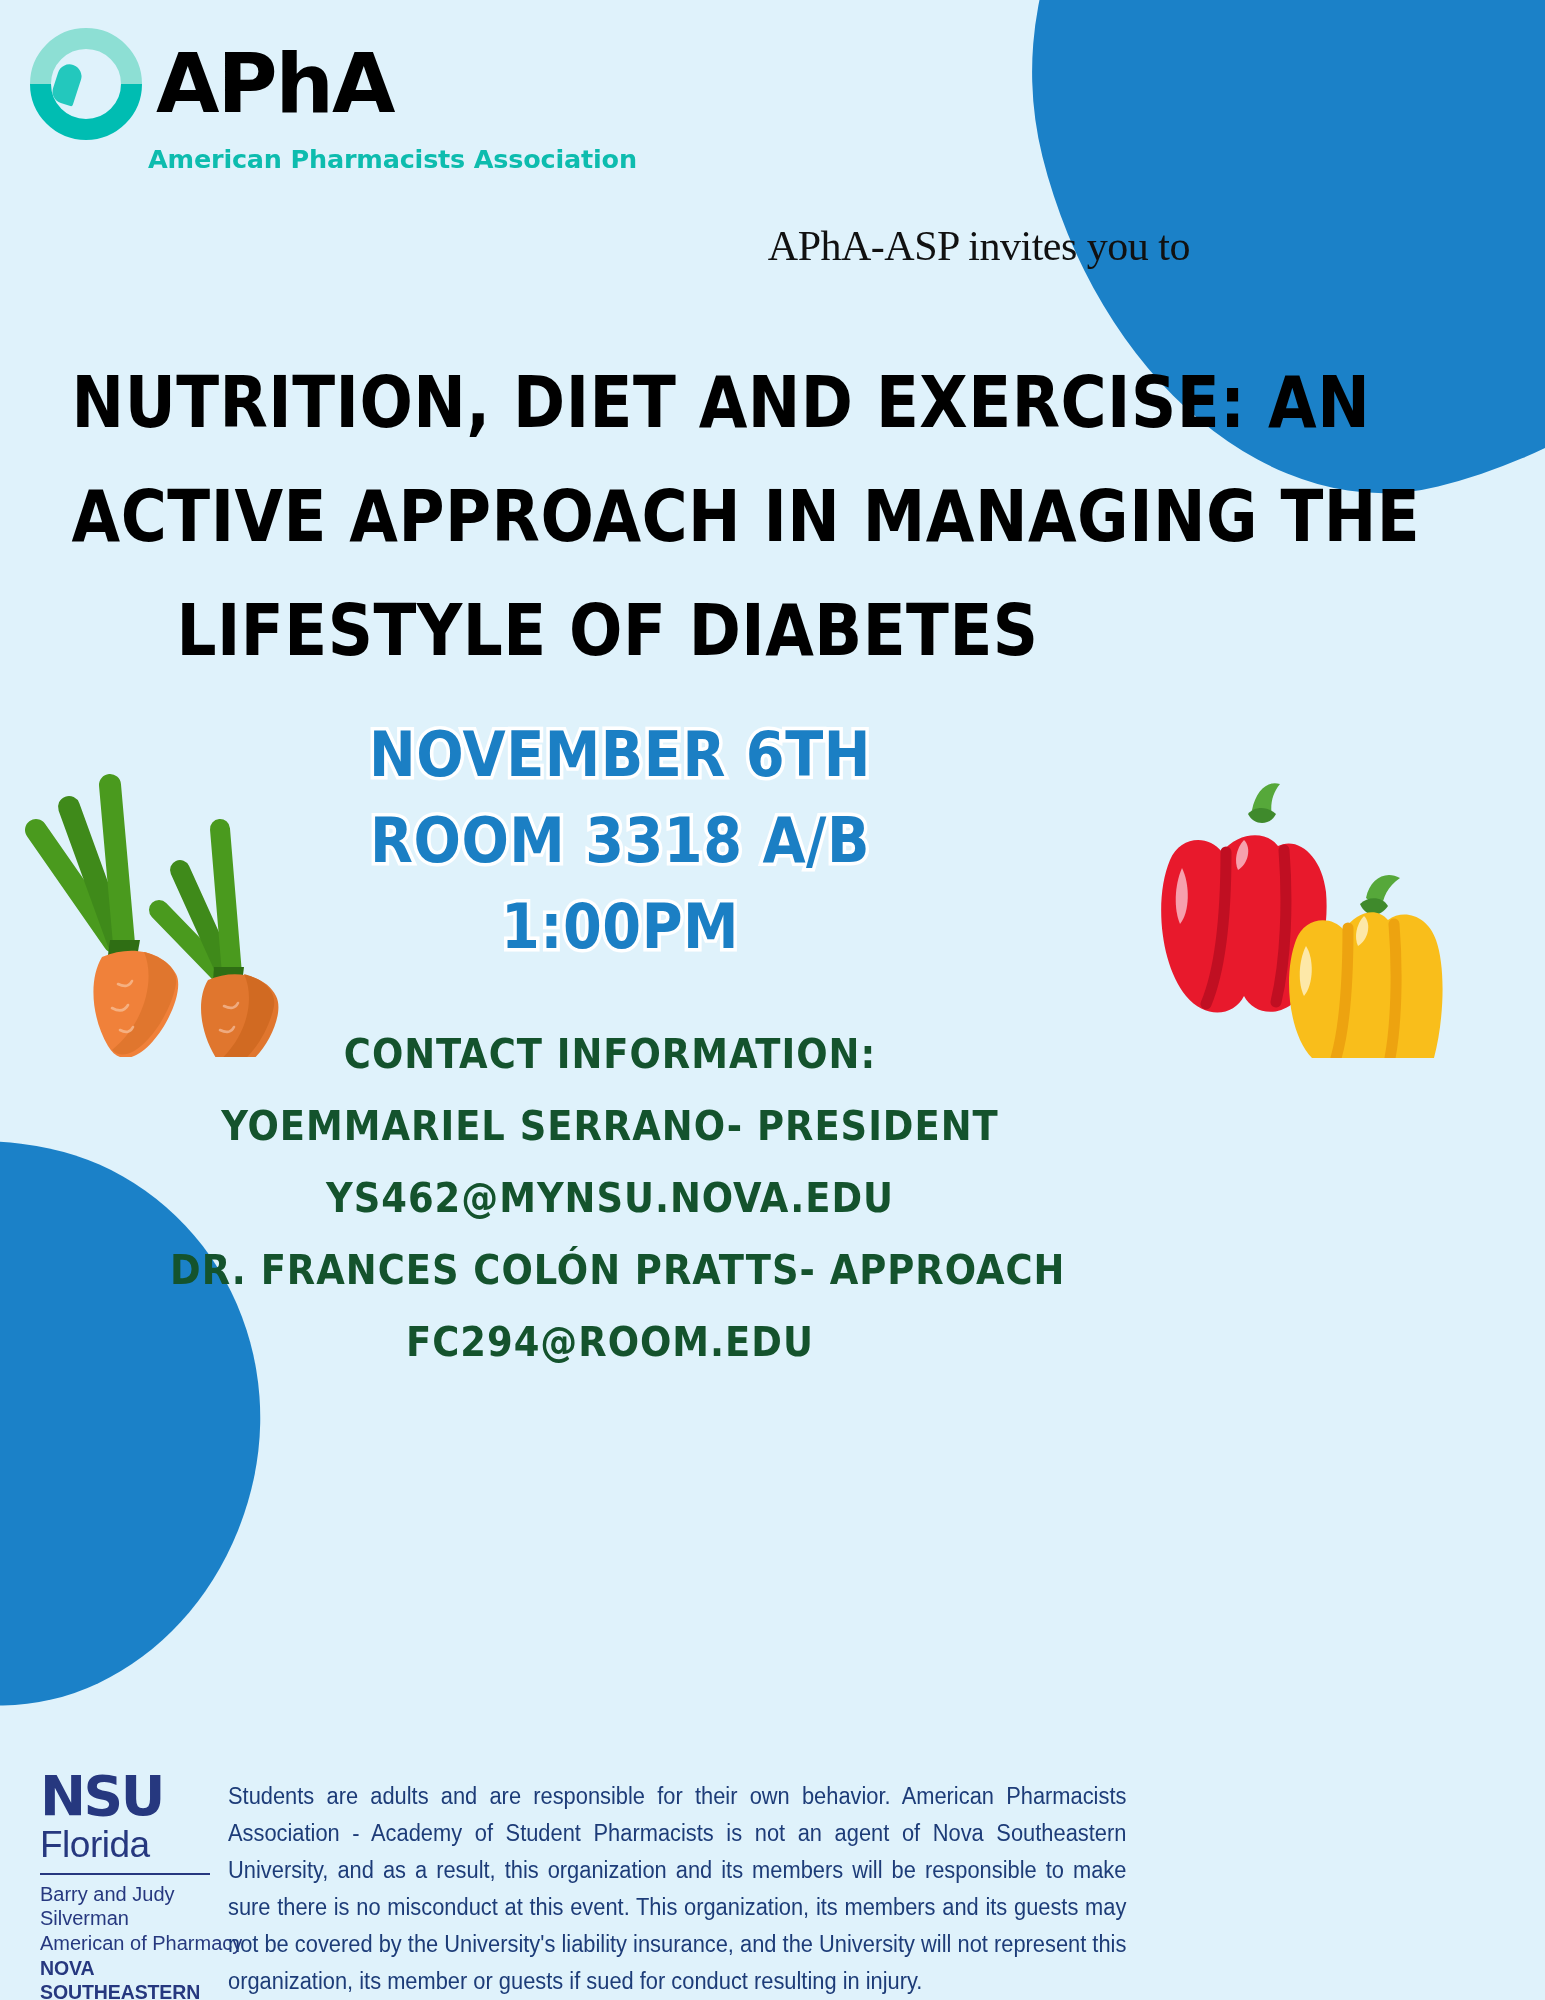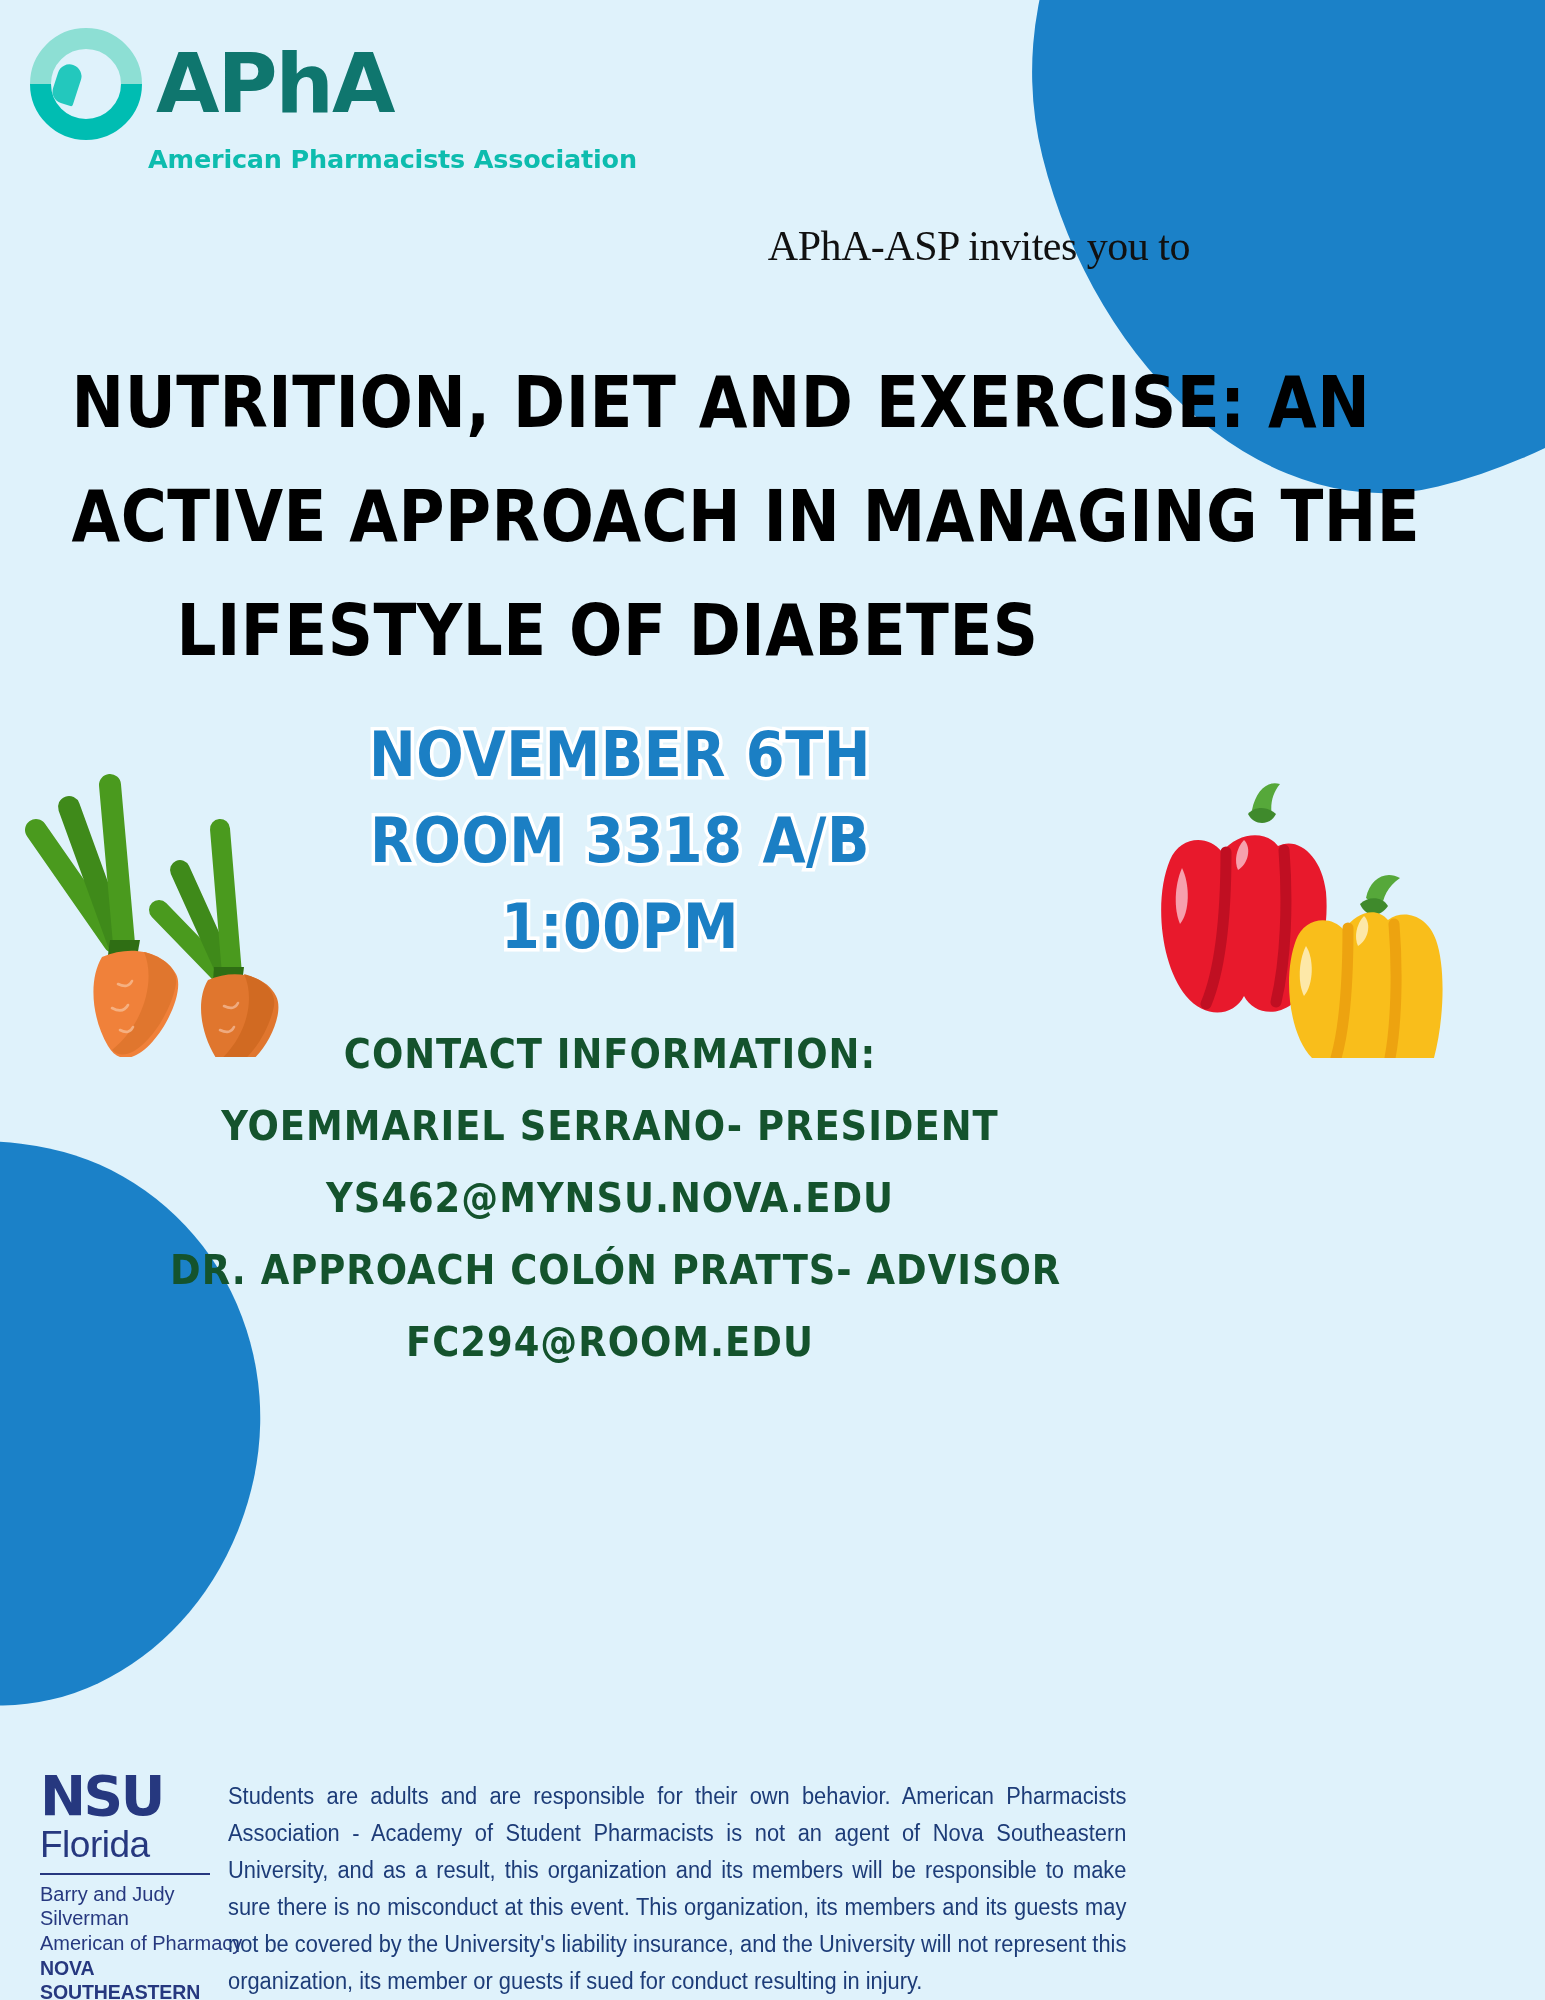--- a/index.html
+++ b/index.html
@@ -85,21 +85,21 @@
     height: 40px;
     background: #23c8bd;
     border-radius: 12px 12px 2px 12px;
     transform: rotate(18deg);
   }
   .apha-wordmark {
     font-family: "DejaVu Sans", sans-serif;
     font-weight: bold;
     font-size: 82px;
     letter-spacing: -2px;
-    color: #0f766e;
+    color: #000000;
     line-height: 1;
     margin-left: 14px;
   }
   .apha-tagline {
     font-family: "DejaVu Sans", sans-serif;
     font-weight: bold;
     font-size: 25.5px;
     color: #0dbcae;
     letter-spacing: -0.2px;
     margin-left: 118px;
@@ -331,21 +331,21 @@
       <path d="M246 156 C250 206 248 258 242 290" stroke="#eda310" stroke-width="11" fill="none" stroke-linecap="round"></path>
       <path d="M158 178 C150 194 150 216 156 228 C166 216 166 190 158 178 Z" fill="#fdeab0" opacity="0.95"></path>
       <path d="M216 148 C208 156 206 170 210 178 C220 172 224 156 216 148 Z" fill="#fdeab0" opacity="0.95"></path>
     </svg>
   </div>
 
   <div class="contact-block">
     <span class="cline">CONTACT INFORMATION:</span>
     <span class="cline">YOEMMARIEL SERRANO- PRESIDENT</span>
     <span class="cline">YS462@MYNSU.NOVA.EDU</span>
-    <span class="cline">DR. APPROACH COLÓN PRATTS- ADVISOR</span>
+    <span class="cline">DR. FRANCES COLÓN PRATTS- APPROACH</span>
     <span class="cline">FC294@ROOM.EDU</span>
   </div>
 
   <div class="nsu-logo">
     <div class="nsu-wordmark">NSU</div>
     <div class="nsu-florida">Florida</div>
     <div class="nsu-rule"></div>
     <div class="nsu-sub">Barry and Judy Silverman</div>
     <div class="nsu-sub">American of Pharmacy</div>
     <div class="nsu-sub-bold">NOVA SOUTHEASTERN</div>

